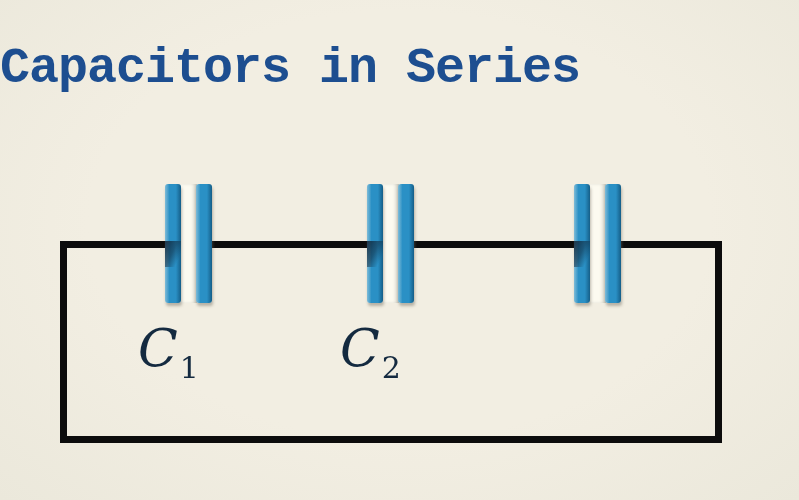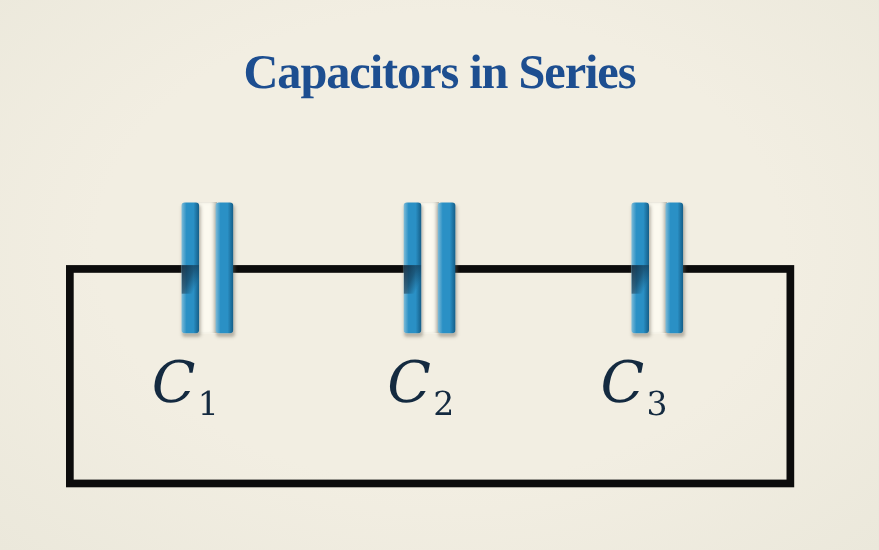--- a/index.html
+++ b/index.html
@@ -17,26 +17,26 @@
   .canvas{
     position:relative;
     width:799px;height:500px;
     overflow:hidden;
     background:radial-gradient(ellipse at 50% 45%, var(--background) 55%, #ebe8db 100%);
     font-family:"Liberation Sans", sans-serif;
   }
   .title{
     position:absolute;
     top:40px;left:0;right:0;
-    text-align:center;
-    font-size:44px;
+    text-align:left;
+    font-size:50px;
     font-weight:bold;
     letter-spacing:-1px;
     color:var(--title-blue);
-    font-family:Liberation Serif, serif;
+    font-family:Liberation Mono, monospace;
   }
   .circuit{
     position:absolute;
     left:60px;top:241px;
     width:662px;height:202px;
     border:7px solid var(--wire-black);
     z-index:1;
   }
   .cap{
     position:absolute;
@@ -79,21 +79,21 @@
   }
   .cap-label{
     position:absolute;
     top:318px;
     width:100px;
     color:var(--label-navy);
     font-family:"DejaVu Serif","Liberation Serif",serif;
     z-index:2;
   }
   .label-c1{left:138px;}
-  .label-c2{left:352px;}
+  .label-c2{left:340px;}
   .label-c3{left:546px;}
   .label-letter{
     font-style:italic;
     font-size:52px;
     font-weight:500;
   }
   .label-subscript{
     font-size:30px;
     font-weight:500;
     vertical-align:-12px;
@@ -132,17 +132,14 @@
     </div>
     <div class="plate right"></div>
   </div>
 
   <div class="cap-label label-c1">
     <span class="label-letter">C</span><span class="label-subscript">1</span>
   </div>
   <div class="cap-label label-c2">
     <span class="label-letter">C</span><span class="label-subscript">2</span>
   </div>
-  <div class="cap-label label-c3">
-    <span class="label-letter">C</span><span class="label-subscript">3</span>
-  </div>
 
 </div>
 
 </body></html>

